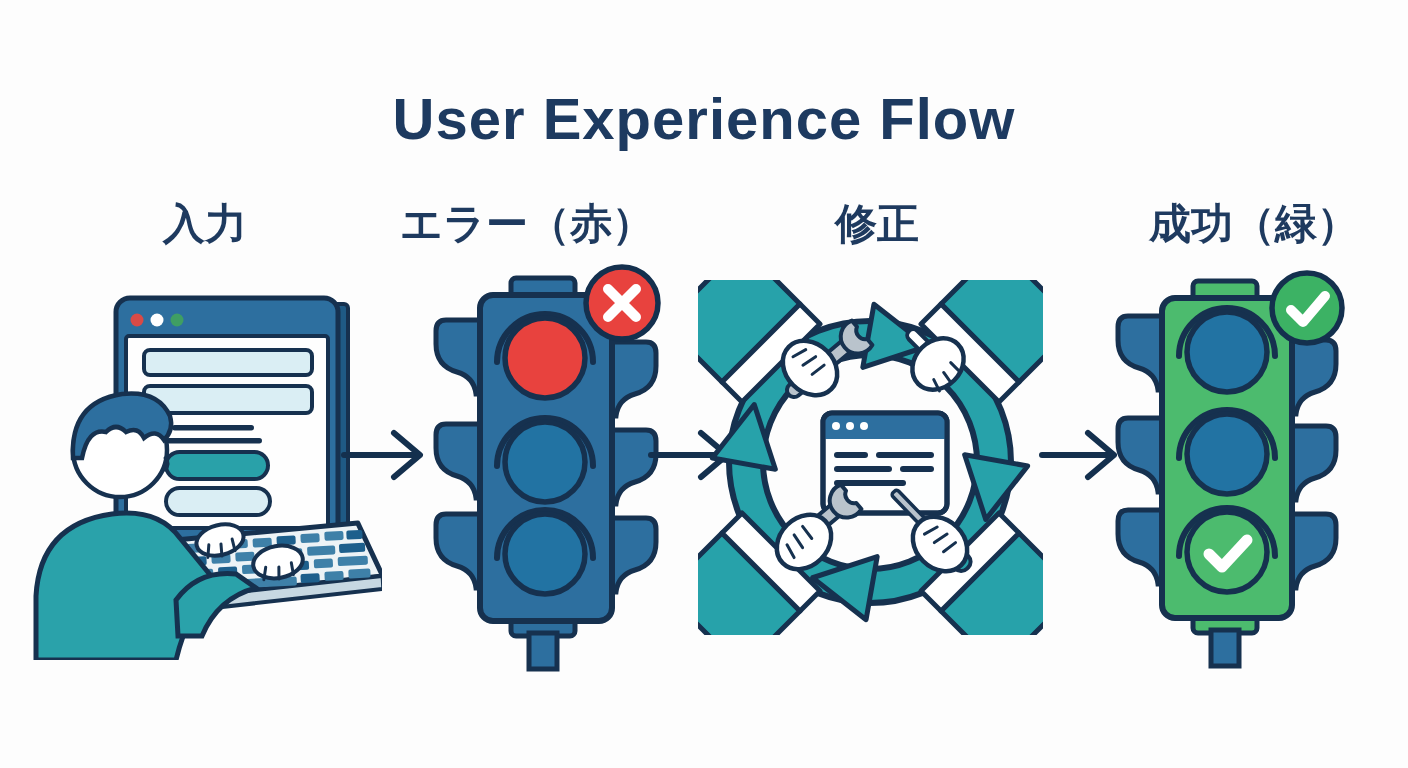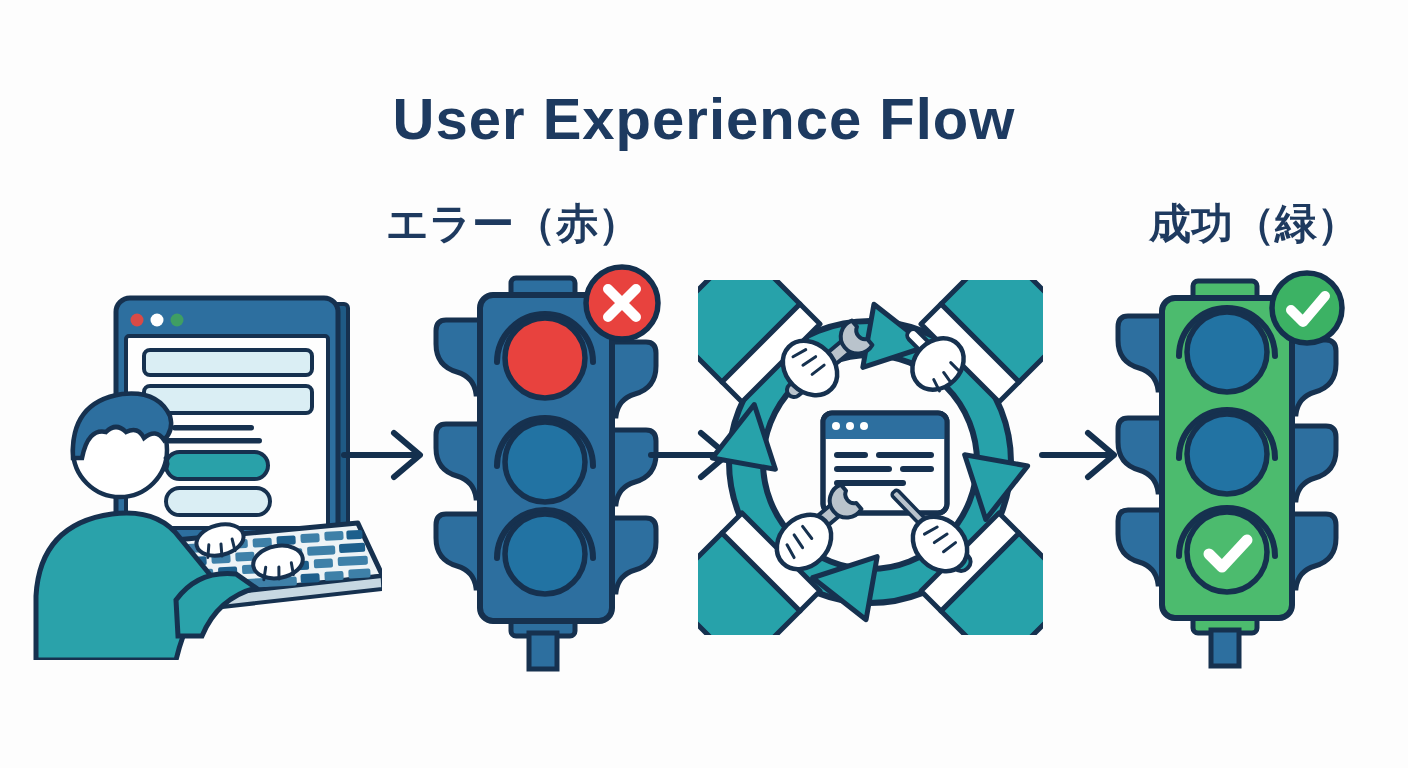--- a/index.html
+++ b/index.html
@@ -3,41 +3,43 @@
 <meta charset="utf-8">
 <style>
   html,body{margin:0;padding:0;}
   body{background:#ffffff;font-family:"Liberation Sans","DejaVu Sans",sans-serif;}
   .canvas{position:relative;width:1408px;height:768px;background:#fdfdfd;overflow:hidden;}
   .title{position:absolute;top:46px;left:50%;transform:translateX(-50%);
          font-size:58px;font-weight:800;color:#1d3a60;letter-spacing:1px;white-space:nowrap;}
   .stage-label{position:absolute;top:196px;transform:translateX(-50%);
          font-size:42px;font-weight:800;color:#1e3a5f;white-space:nowrap;}
   .lbl-input{left:205px;}
-  .lbl-error{left:513px;}
+  .lbl-error{left:527px;}
   .lbl-fix{left:877px;}
   .lbl-success{left:1254px;}
   .illus{position:absolute;}
   .illus-input{left:30px;top:282px;}
   .illus-red{left:425px;top:262px;}
   .illus-fix{left:698px;top:280px;}
   .illus-green{left:1105px;top:258px;}
   .arrow{position:absolute;}
   .arrow-1{left:338px;top:423px;}
   .arrow-2{left:645px;top:423px;}
   .arrow-3{left:1036px;top:423px;}
 </style>
 </head>
 <body>
 
 <div class="canvas">
 
   <h1 class="title">User Experience Flow</h1>
 
+  <div class="stage-label lbl-input">入力</div>
   <div class="stage-label lbl-error">エラー（赤）</div>
+  <div class="stage-label lbl-fix">修正</div>
   <div class="stage-label lbl-success">成功（緑）</div>
 
   <svg class="illus illus-input" width="352" height="378" viewBox="0 0 352 378">
 
     <rect x="300" y="22" width="18" height="238" rx="4" fill="#1f5a85" stroke="#16314f" stroke-width="4"></rect>
 
     <g>
       <rect x="86" y="16" width="222" height="242" rx="14" fill="#2d6f9f" stroke="#16314f" stroke-width="5"></rect>
       <circle cx="107" cy="38" r="6.5" fill="#d94a46"></circle>
       <circle cx="127" cy="38" r="6.5" fill="#ffffff"></circle>

